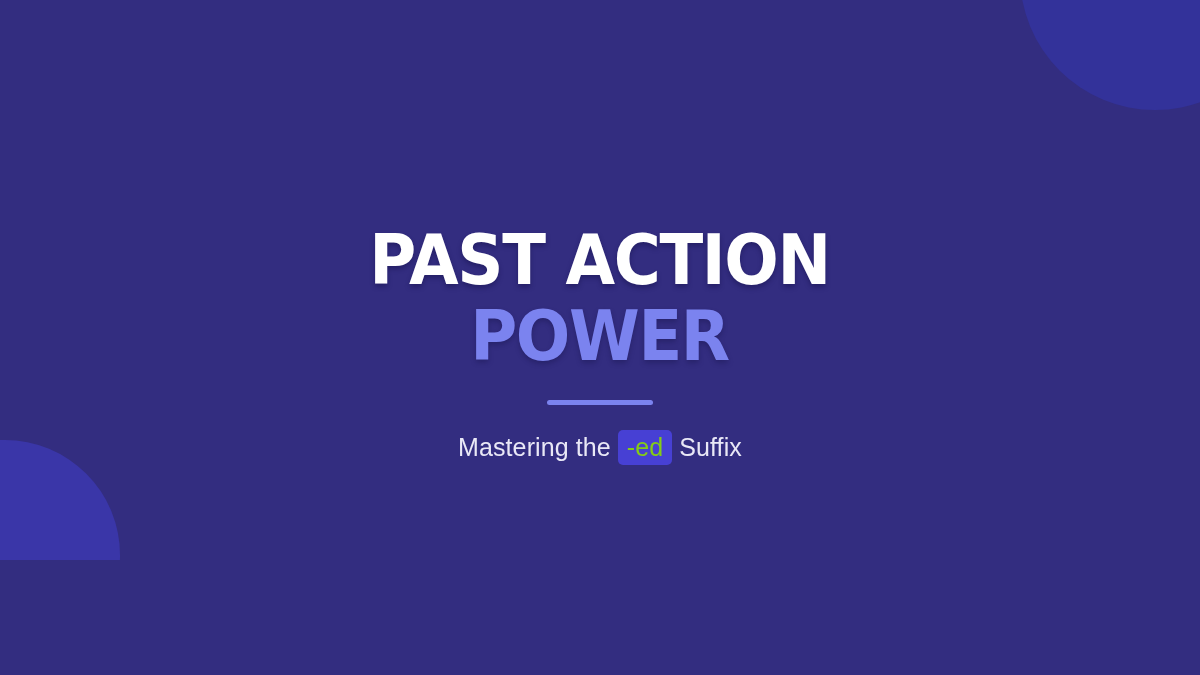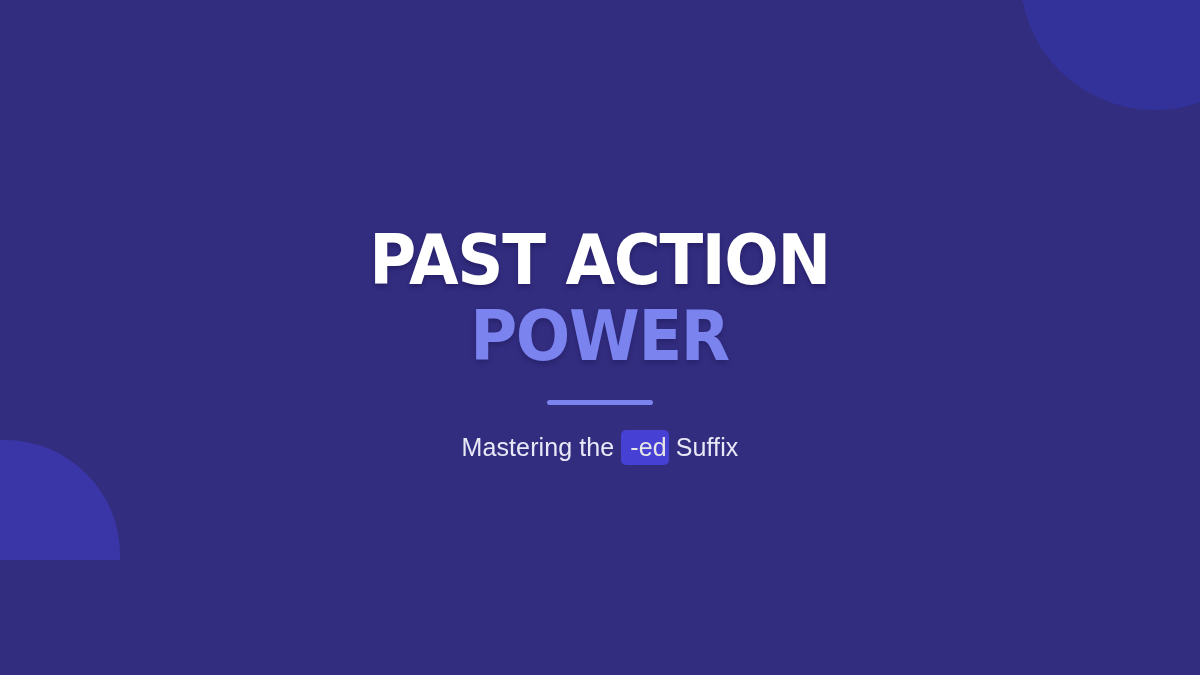--- a/index.html
+++ b/index.html
@@ -97,23 +97,23 @@
     color: #E9E8F6;
     display: flex;
     align-items: center;
     justify-content: center;
     white-space: pre;
     letter-spacing: 0.1px;
   }
   .subtitle-chip {
     display: inline-block;
     background: #4740D4;
-    color: #e5e5e5;
+    color: #84cc16;
     border-radius: 5px;
-    padding: 3px 2px 4px 9px;
+    padding: 3px 9px 4px 9px;
     margin: 0 7px;
     font-size: 25px;
     line-height: 28px;
   }
 
   
   .icon-row {
     position: absolute;
     left: 0;
     right: 0;

